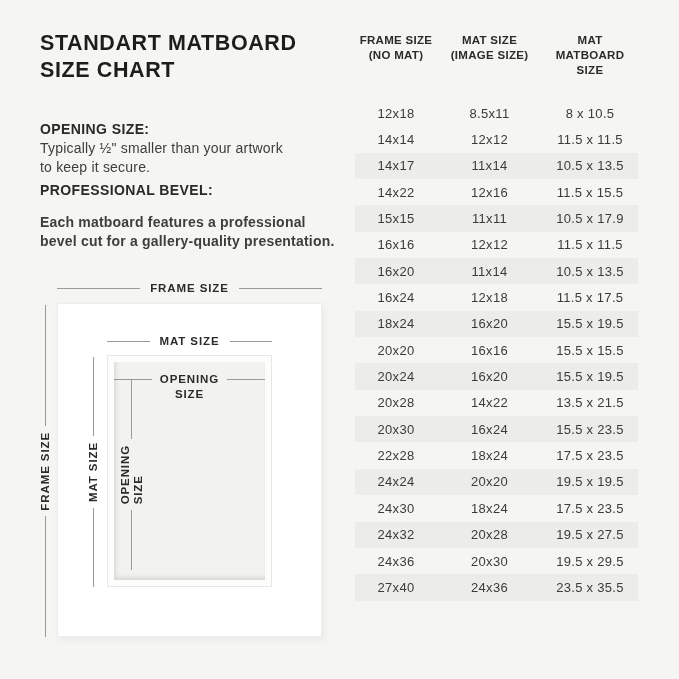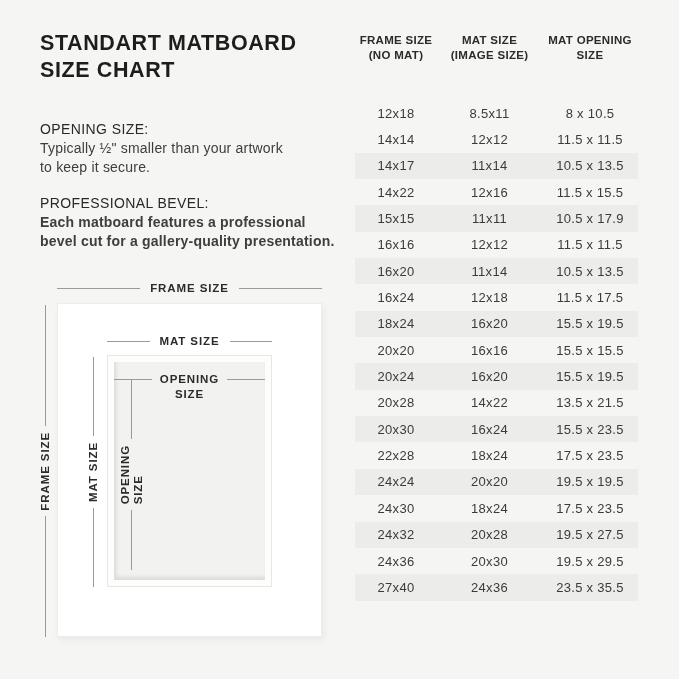--- a/index.html
+++ b/index.html
@@ -11,30 +11,30 @@
     color:#2b2b29;
   }
   
   .title {
     position:absolute; left:40px; top:30px;
     font-size:21.5px; line-height:27px; font-weight:700;
     letter-spacing:0.6px; color:#1d1d1b;
   }
   .info-heading {
     position:absolute; left:40px;
-    font-size:14px; font-weight:400; letter-spacing:0.4px; color:#29292.7;
+    font-size:14px; font-weight:700; letter-spacing:0.4px; color:#29292.7;
     color:#292927;
   }
   .info-body {
     position:absolute; left:40px;
     font-size:14px; line-height:18.8px; color:#3e3e3c; letter-spacing:0.2px;
   }
   .sec1-h { top:121px; }
   .sec1-b { top:139px; }
-  .sec2-h { top:195px; }
+  .sec2-h { top:182px; }
   .sec2-b { top:213px;font-weight:bold; }
 
   
   .hlabel {
     position:absolute; display:flex; align-items:center;
     font-size:11.5px; font-weight:700; letter-spacing:0.9px; color:#2b2b29;
     white-space:nowrap;
   }
   .hlabel .hline { flex:1; height:1px; background:#9a9a9a; }
   .hlabel .hlabel-text { padding:0 10px; }
@@ -169,21 +169,21 @@
   <div class="table-header">
     <div>
       <div>FRAME SIZE</div>
       <div>(NO MAT)</div>
     </div>
     <div>
       <div>MAT SIZE</div>
       <div>(IMAGE SIZE)</div>
     </div>
     <div>
-      <div>MAT OPENING</div>
+      <div>MAT MATBOARD</div>
       <div>SIZE</div>
     </div>
   </div>
 
   <div class="table-body">
       <div class="trow">
         <div class="tcell">12x18</div>
         <div class="tcell">8.5x11</div>
         <div class="tcell">8 x 10.5</div>
       </div>

